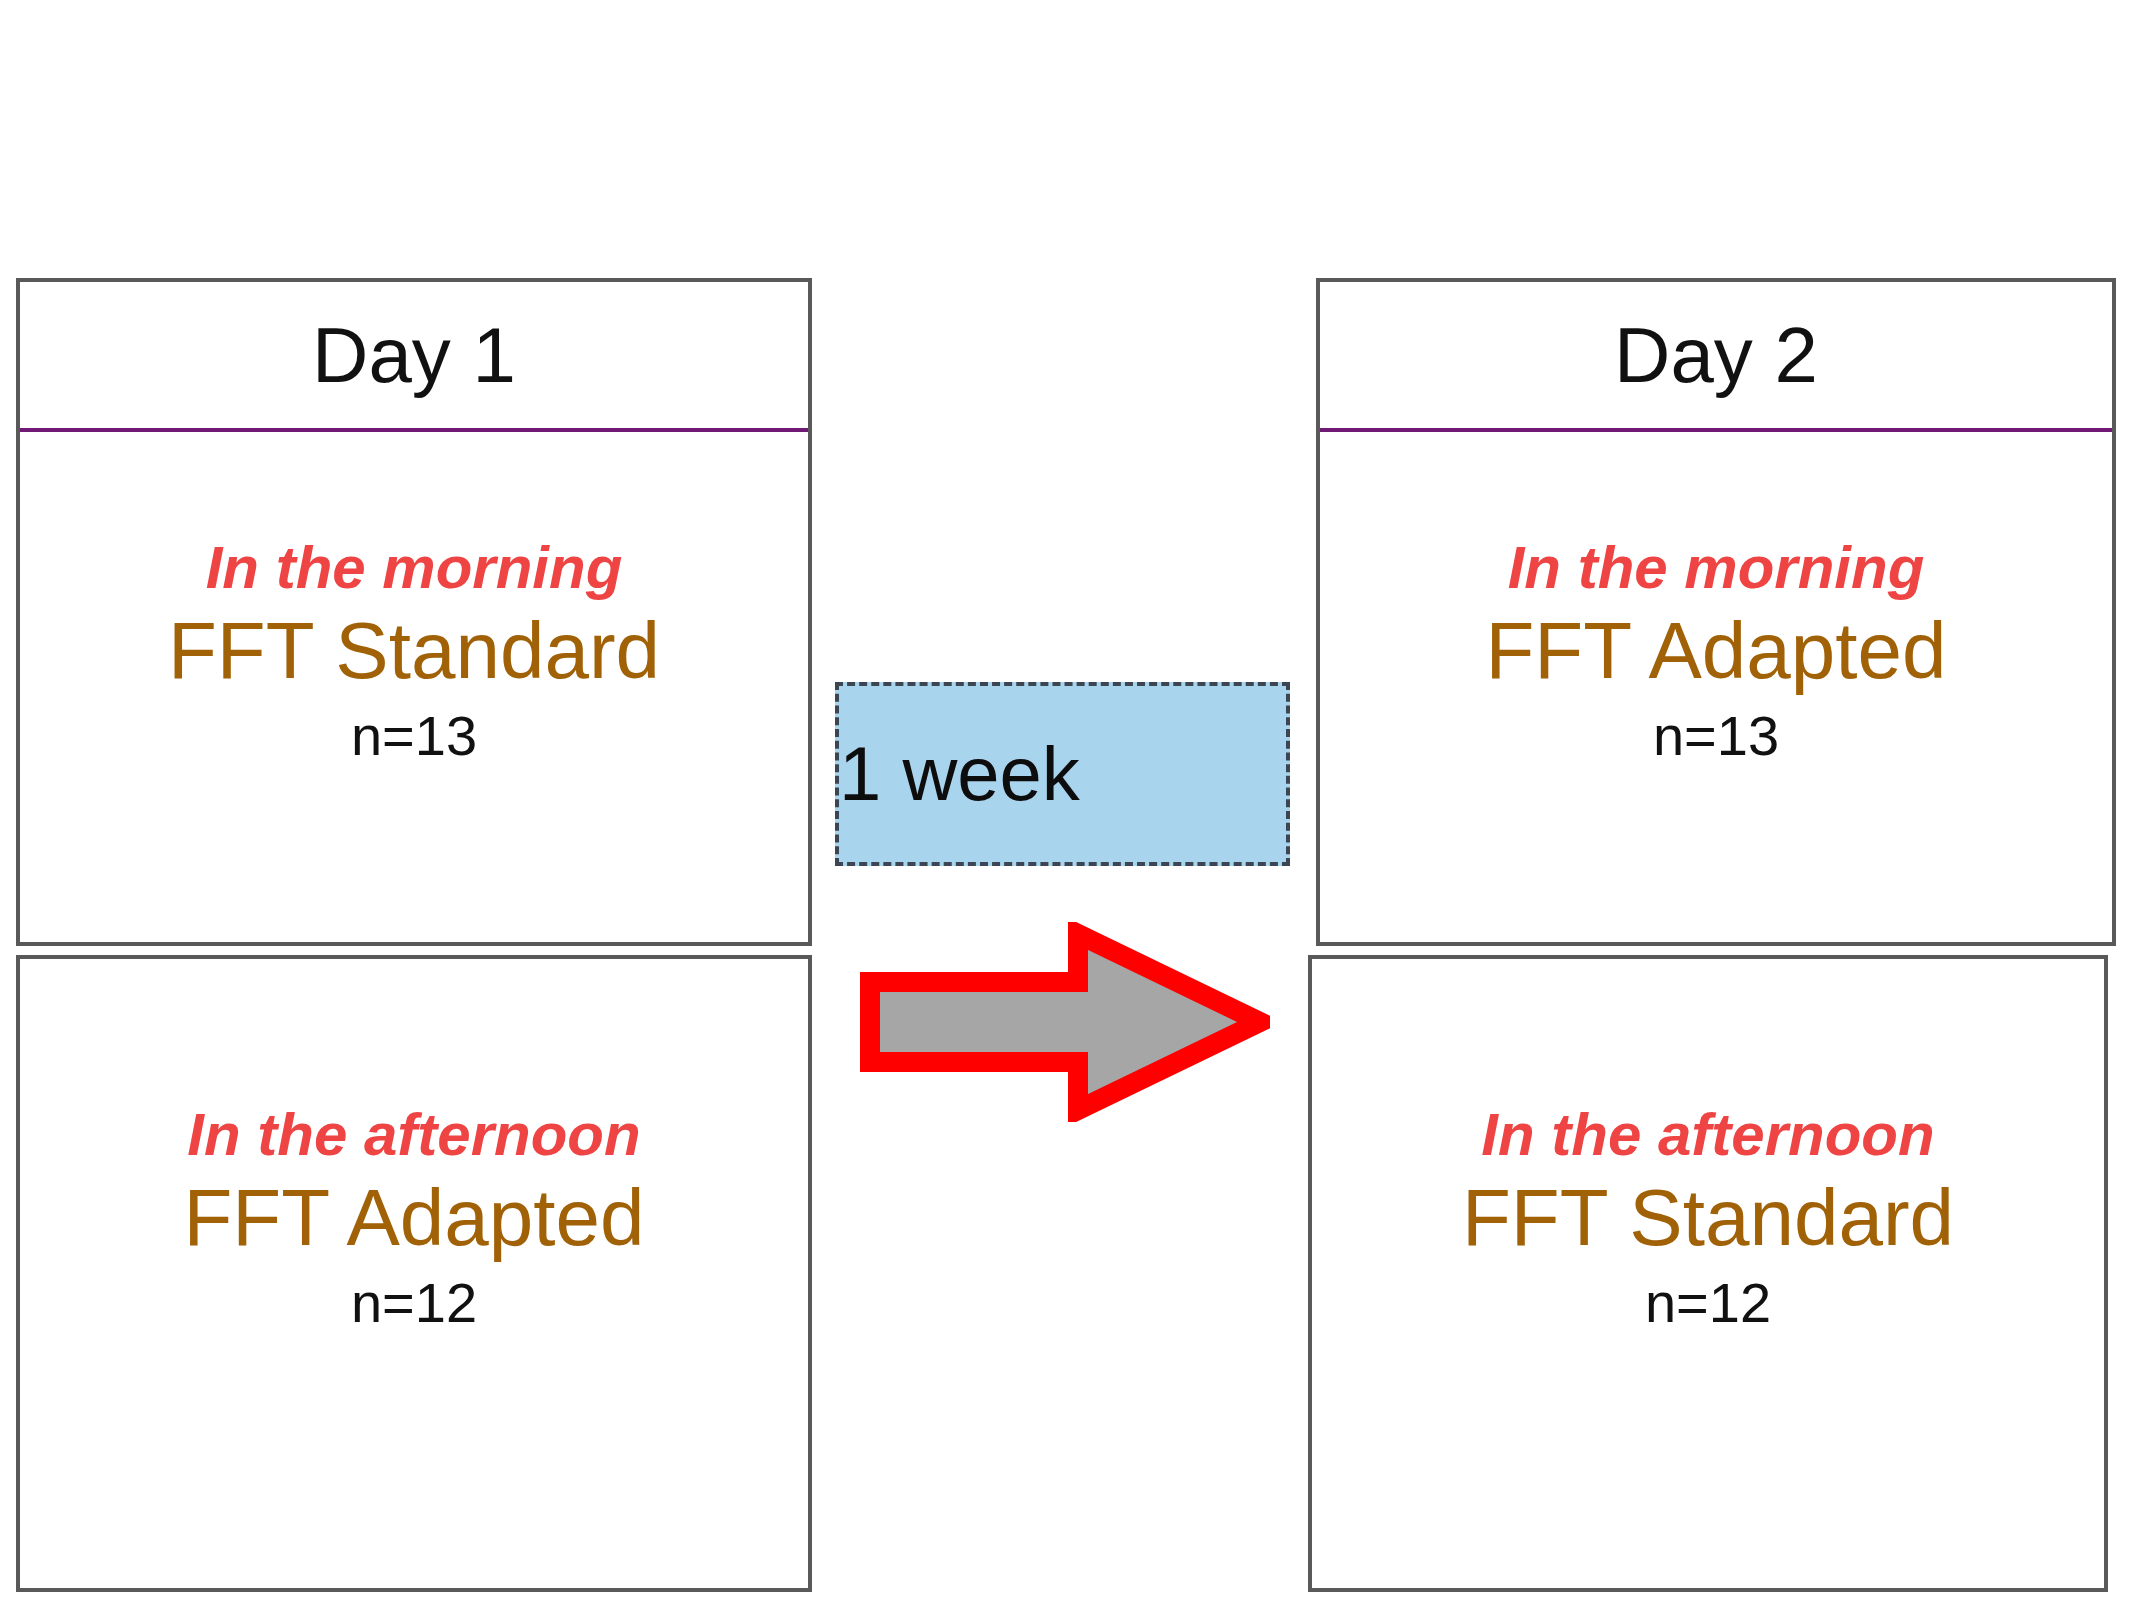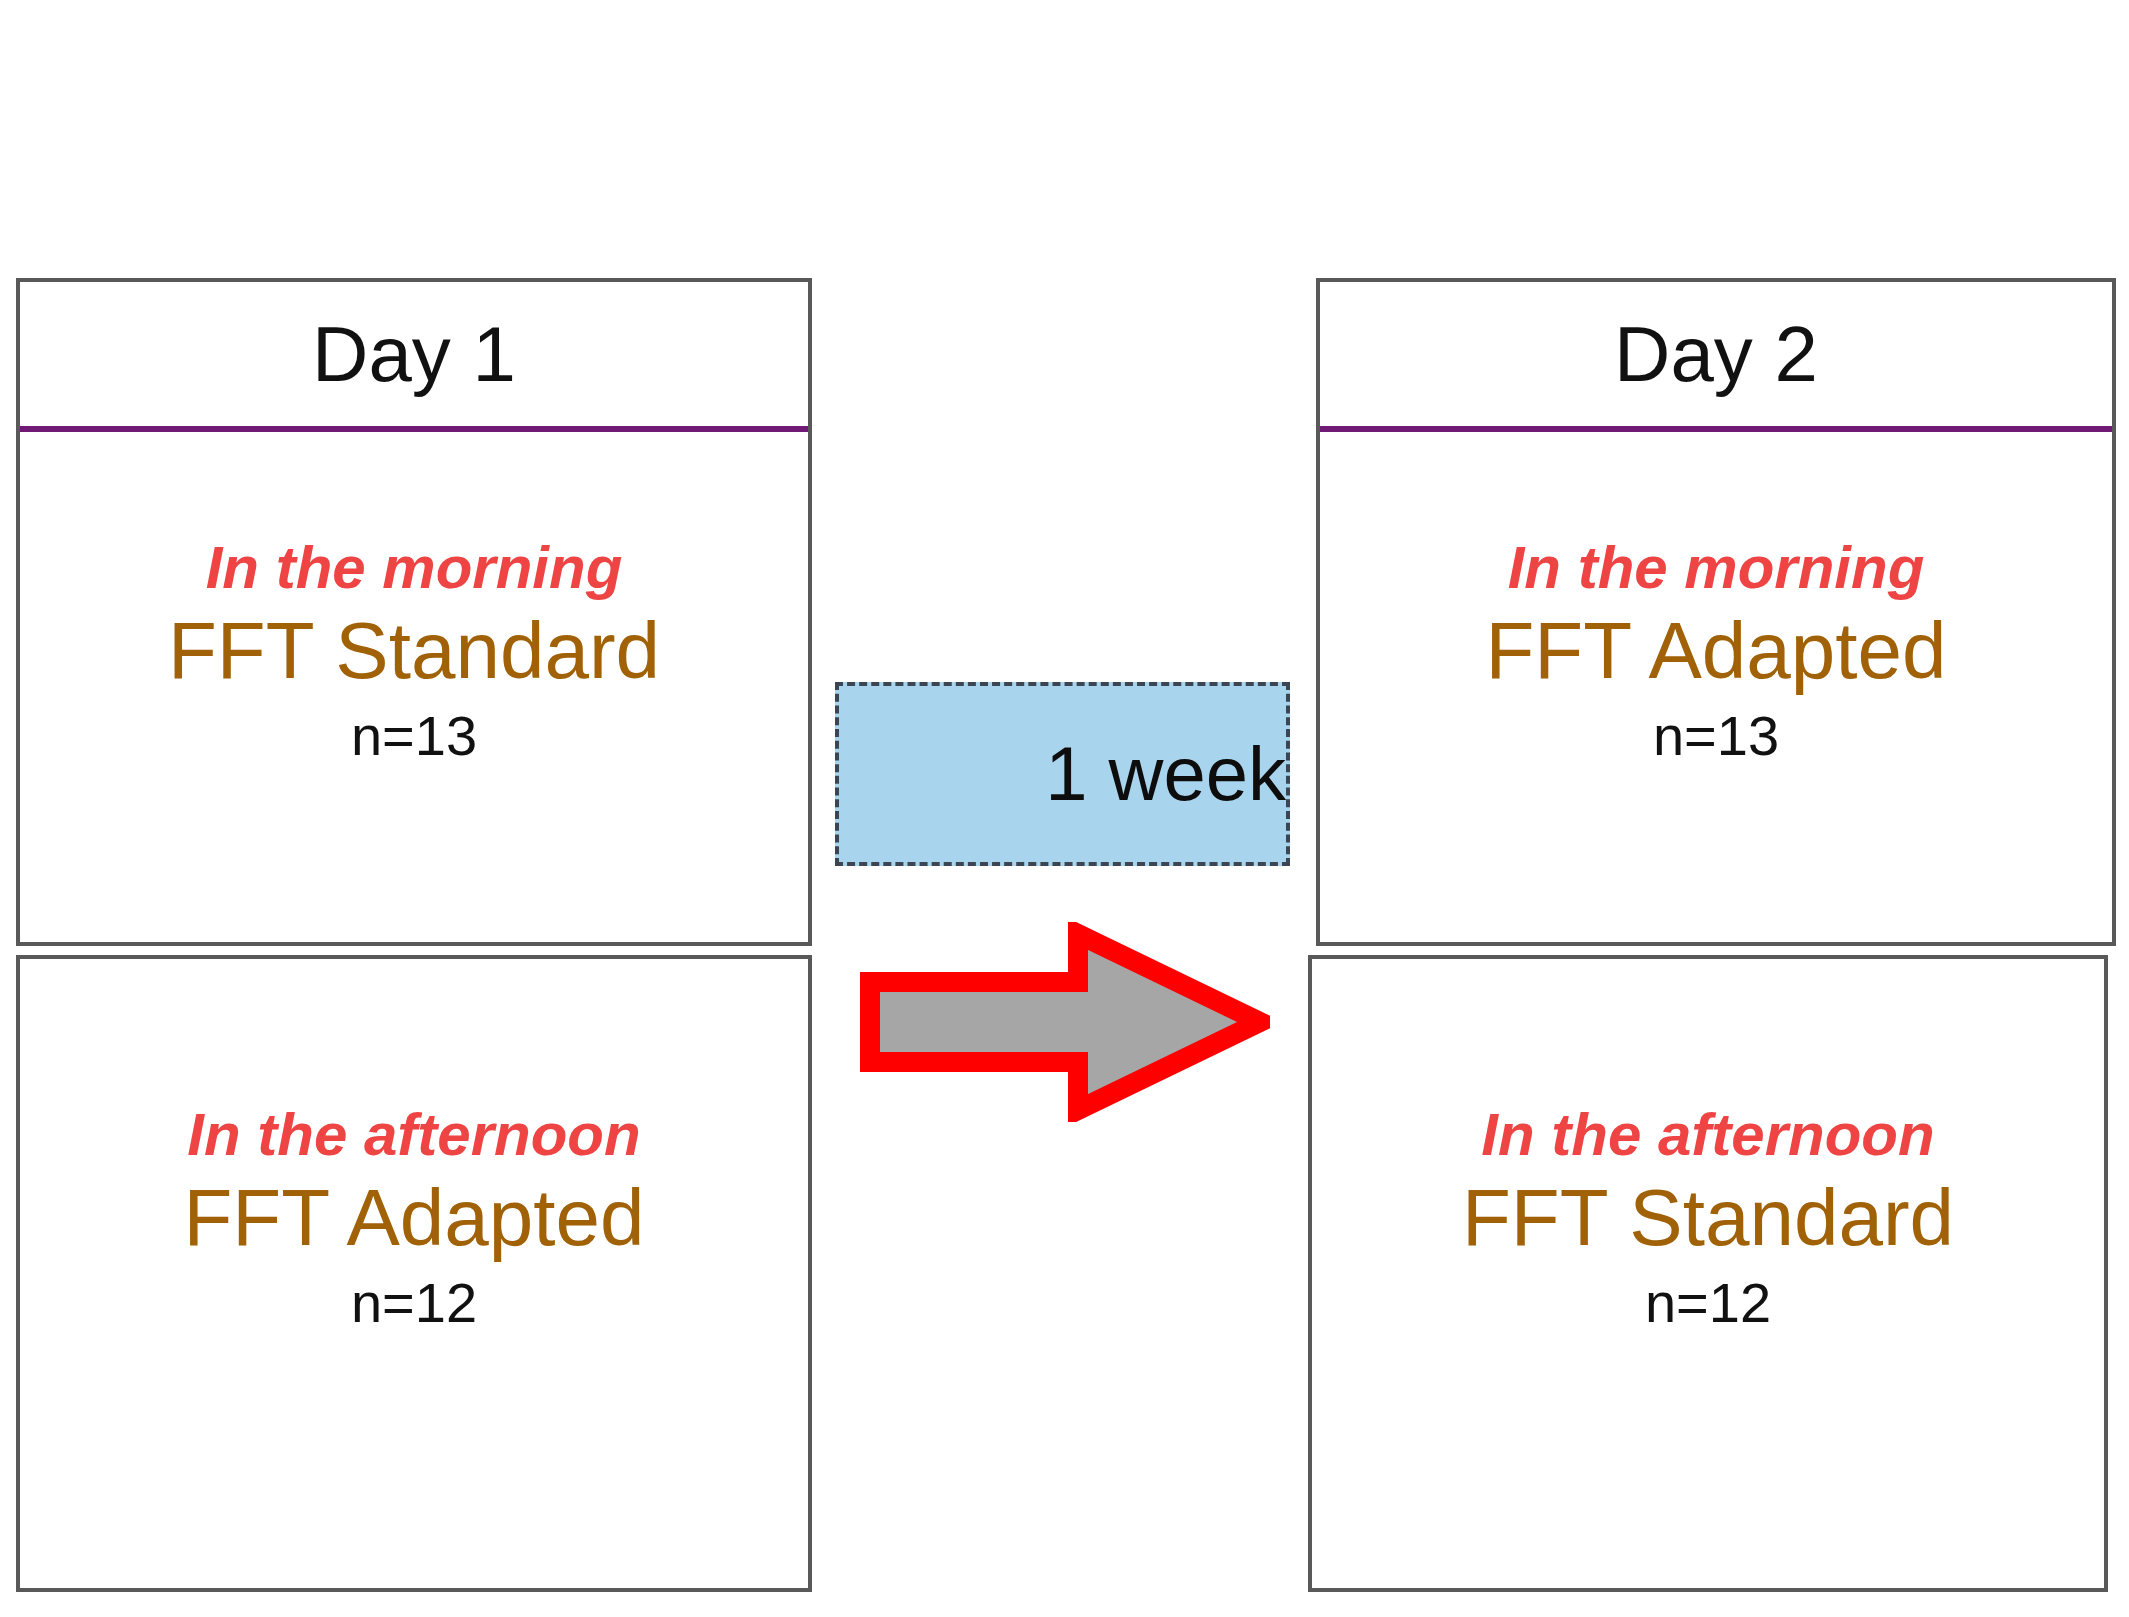--- a/index.html
+++ b/index.html
@@ -59,21 +59,21 @@
     position: absolute;
     top: 677px;
   }
   .day-col.left  .card-bottom { left: 0; width: 796px; height: 637px; }
   .day-col.right .card-bottom { left: 0; width: 800px; height: 637px; }
 
   
   .day-header {
     box-sizing: border-box;
     height: 150px;
-    border-bottom: 6px solid #701a75;
+    border-bottom: 4px solid #701a75;
     display: flex;
     align-items: center;
     justify-content: center;
   }
   .day-header-label {
     font-size: 78px;
     font-weight: 400;
     color: #111111;
     line-height: 1;
   }
@@ -124,21 +124,21 @@
     position: absolute;
     left: 835px;
     top: 682px;
     width: 455px;
     height: 184px;
     box-sizing: border-box;
     background: #a9d4ee;
     border: 4px dashed #3b4652;
     display: flex;
     align-items: center;
-    justify-content: flex-end;
+    justify-content: flex-start;
   }
   .week-badge-label {
     font-size: 76px;
     font-weight: 400;
     color: #0d0d0d;
     line-height: 1;
   }
 
   
   .transition-arrow {

